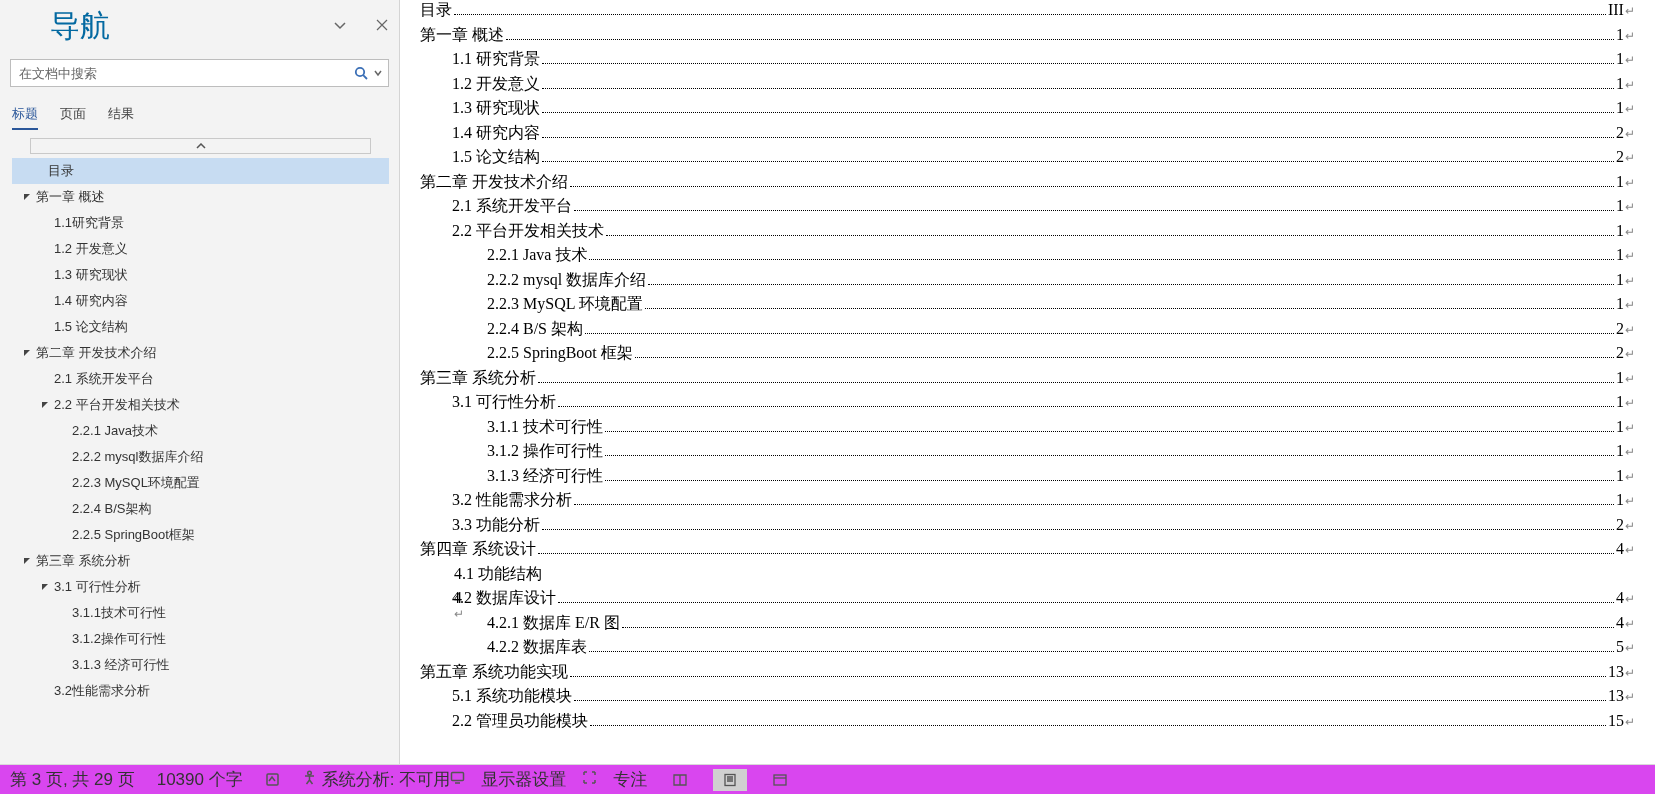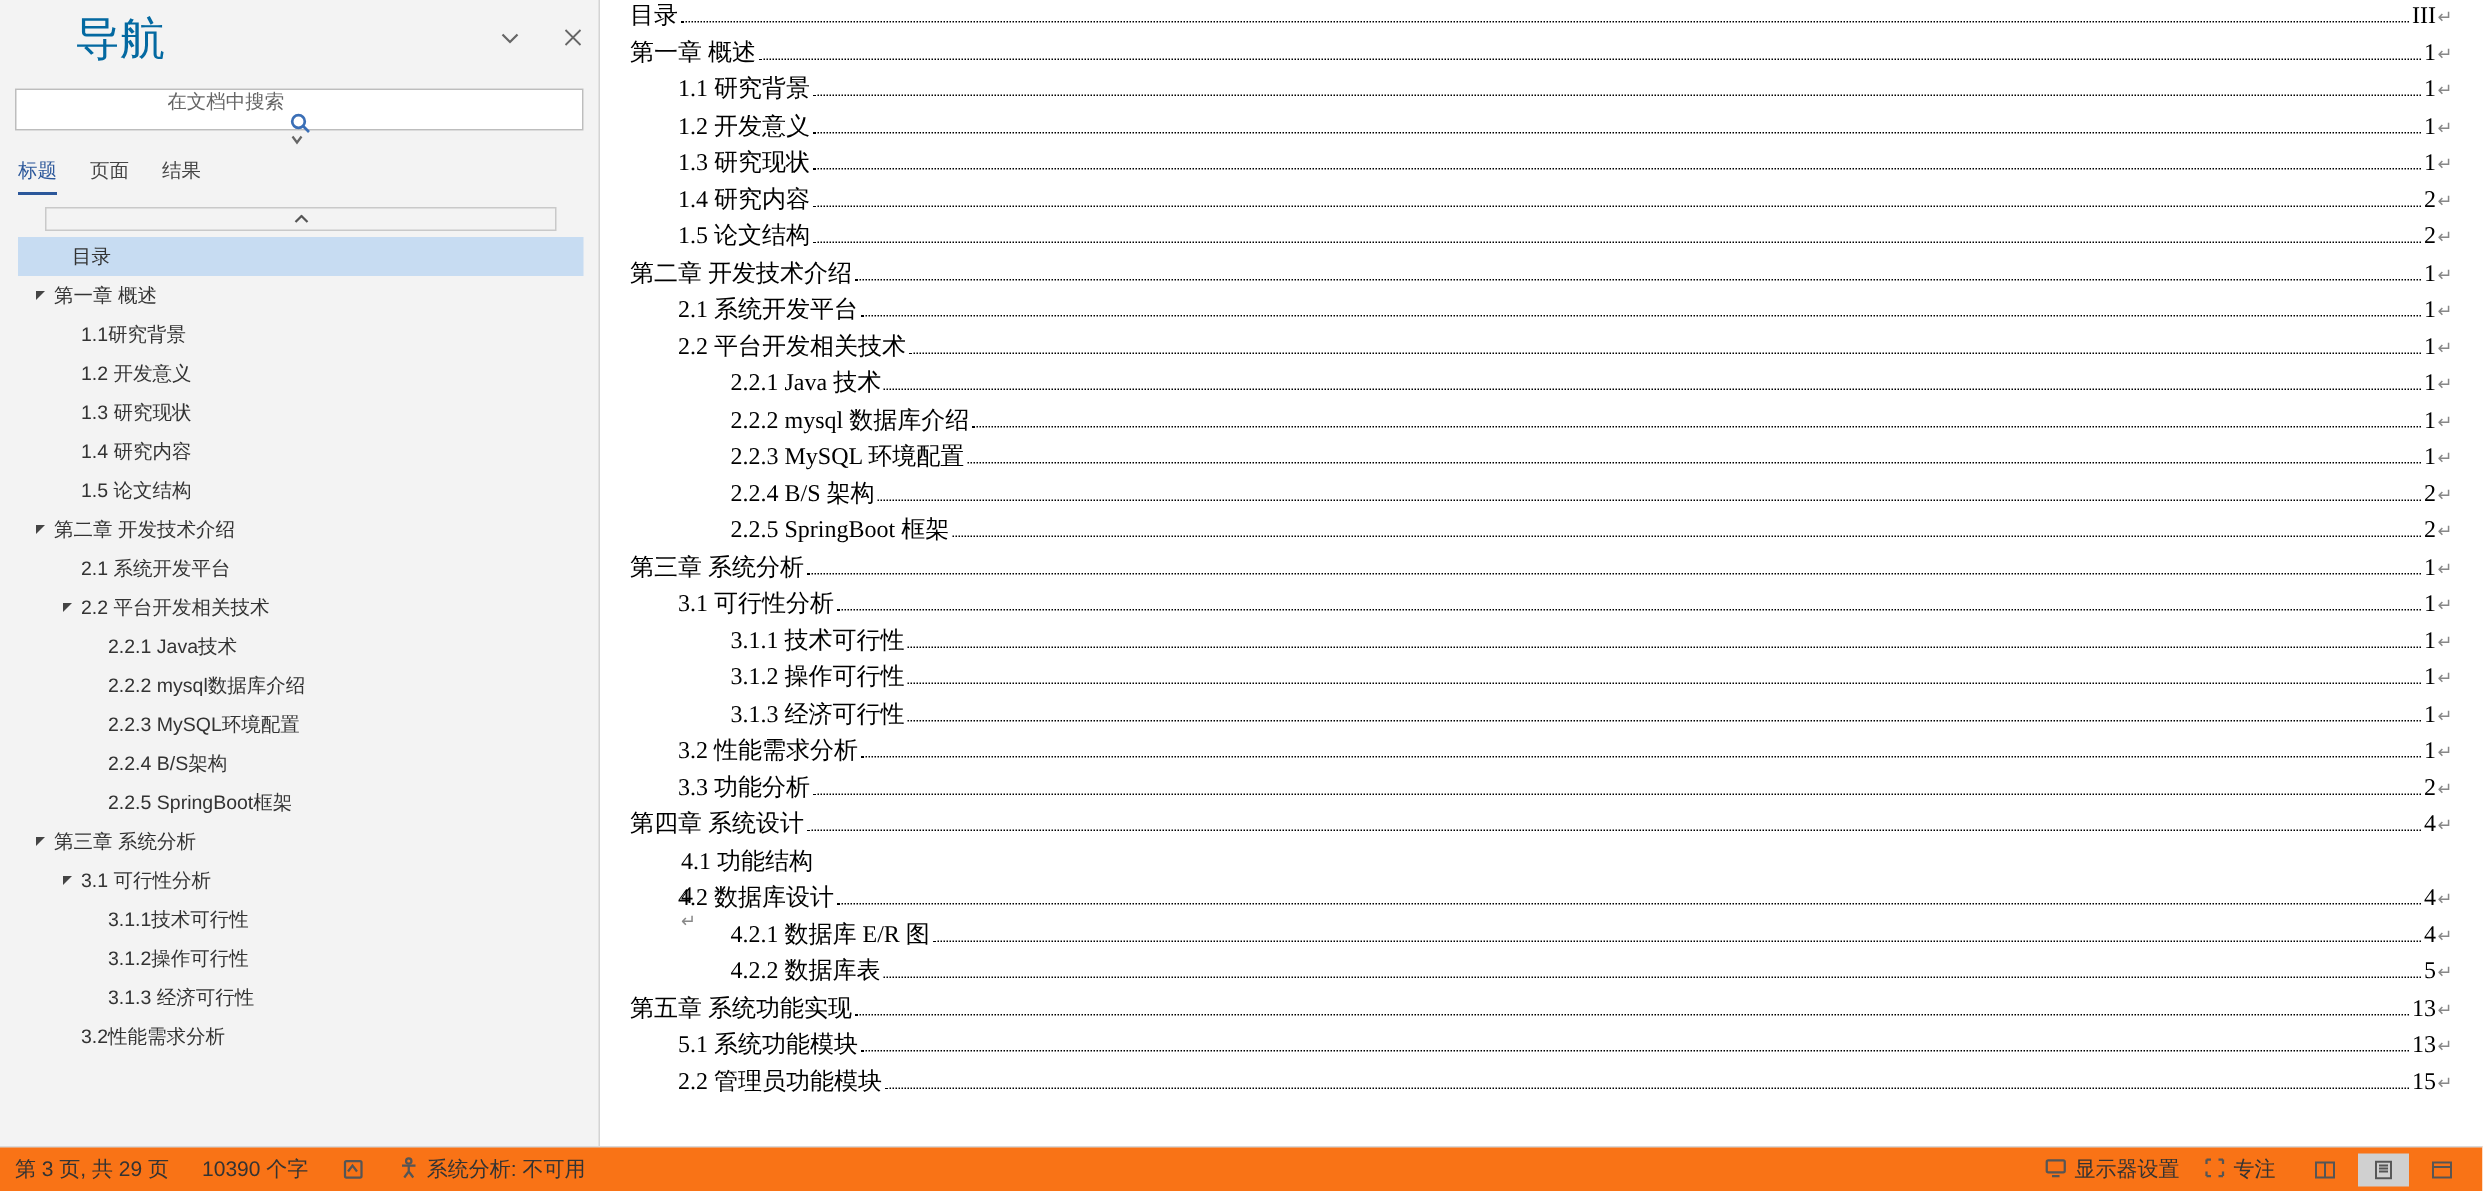--- a/index.html
+++ b/index.html
@@ -36,21 +36,20 @@
     .nav-header-icons .close-x svg { stroke-width: 1.2; }
     .search-wrap {
       padding: 4px 10px 8px 10px;
     }
     .search-box {
       display: flex;
       align-items: center;
       background: #fff;
       border: 1px solid #bdbdbd;
       height: 28px;
-      flex-direction: column;
     }
     .search-input {
       flex: 1;
       border: none;
       outline: none;
       padding: 0 8px;
       font-size: 13px;
       font-family: inherit;
       color: #333;
     }
@@ -135,33 +134,32 @@
     .dots {
       flex: 1;
       border-bottom: 1.5px dotted #000;
       margin: 0 2px 3px 2px;
       height: 1px;
     }
     .toc-page { white-space: nowrap; }
     .para-mark { color: #888; font-size: 12px; margin-left: 1px; font-family: "Segoe UI",sans-serif;}
     .statusbar {
       height: 30px;
-      background: #f97316;
+      background: #d946ef;
       border-top: 1px solid #d9d9d9;
       display: flex;
       align-items: center;
-      justify-content: space-between;
       padding: 0 10px;
-      font-size: 14px;
+      font-size: 17px;
       color: #333;
     }
     .status-left { display: flex; align-items: center; gap: 22px; }
     .status-left > span, .status-left > div { display: flex; align-items: center; gap: 5px; }
     .status-right { display: flex; align-items: center; gap: 16px; }
-    .status-right > span, .status-right > div { display: flex; align-items: center; gap: 5px; cursor: pointer; }
+    .status-right > span, .status-right > div { display: flex; align-items: center; gap: 16px; cursor: pointer; }
     .sb-icon svg { width: 15px; height: 15px; stroke: #555; fill: none; stroke-width: 1.5; }
     .view-btns { display: flex; gap: 0; }
     .view-btn { width: 34px; height: 22px; display: flex; align-items: center; justify-content: center; cursor: pointer; }
     .view-btn.active { background: #d0d0d0; }
     .view-btn svg { width: 16px; height: 14px; stroke: #555; fill: none; stroke-width: 1.3; }
   </style>
 </head>
 <body>
 
 <div class="layout">

